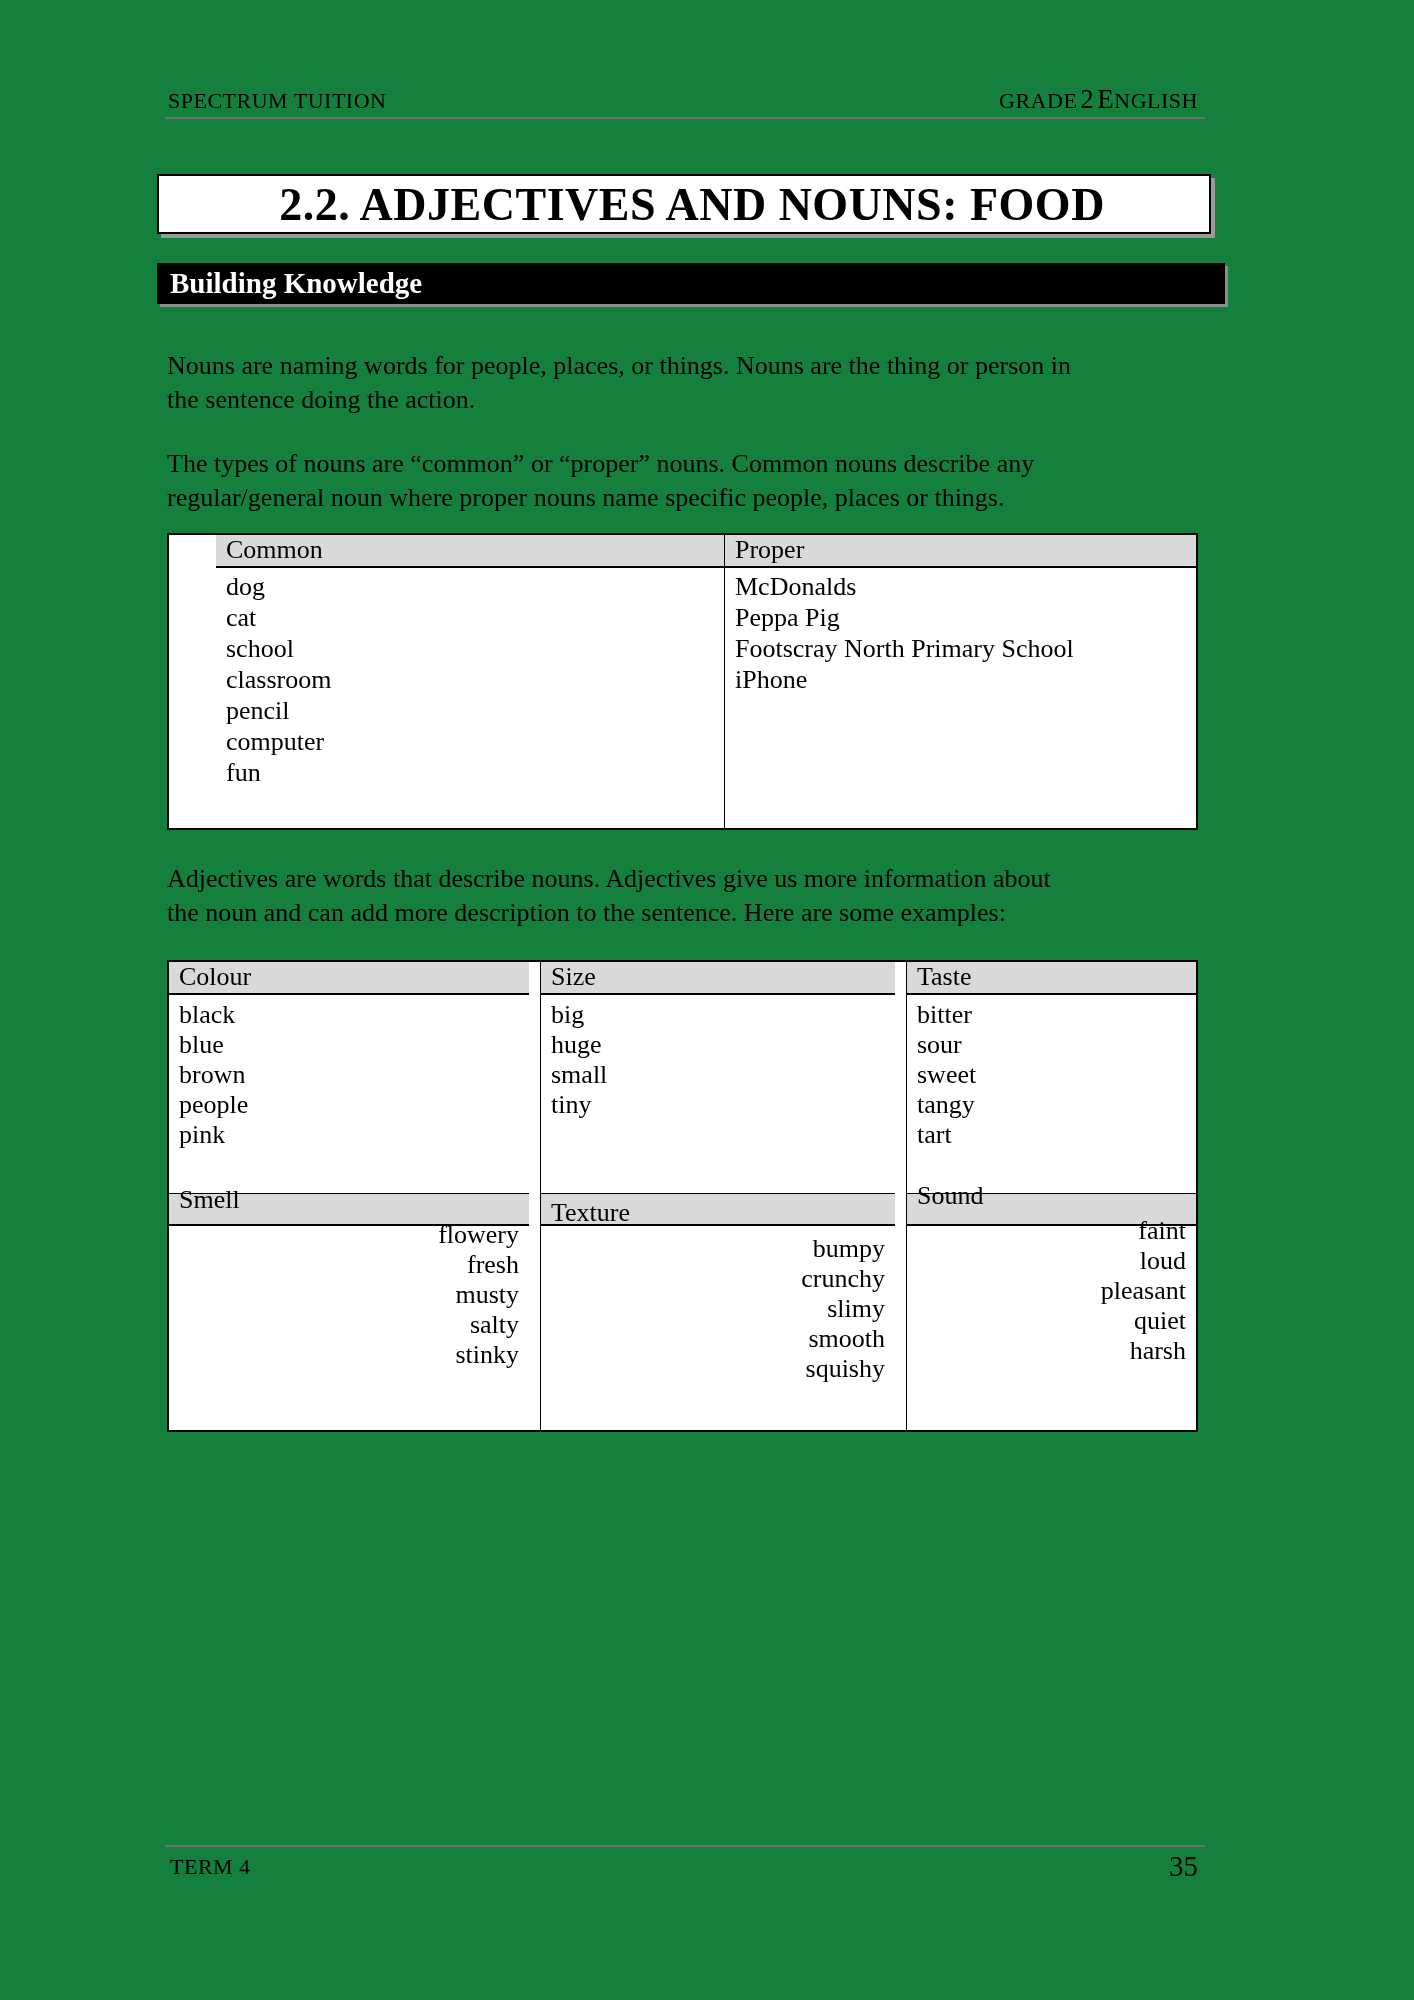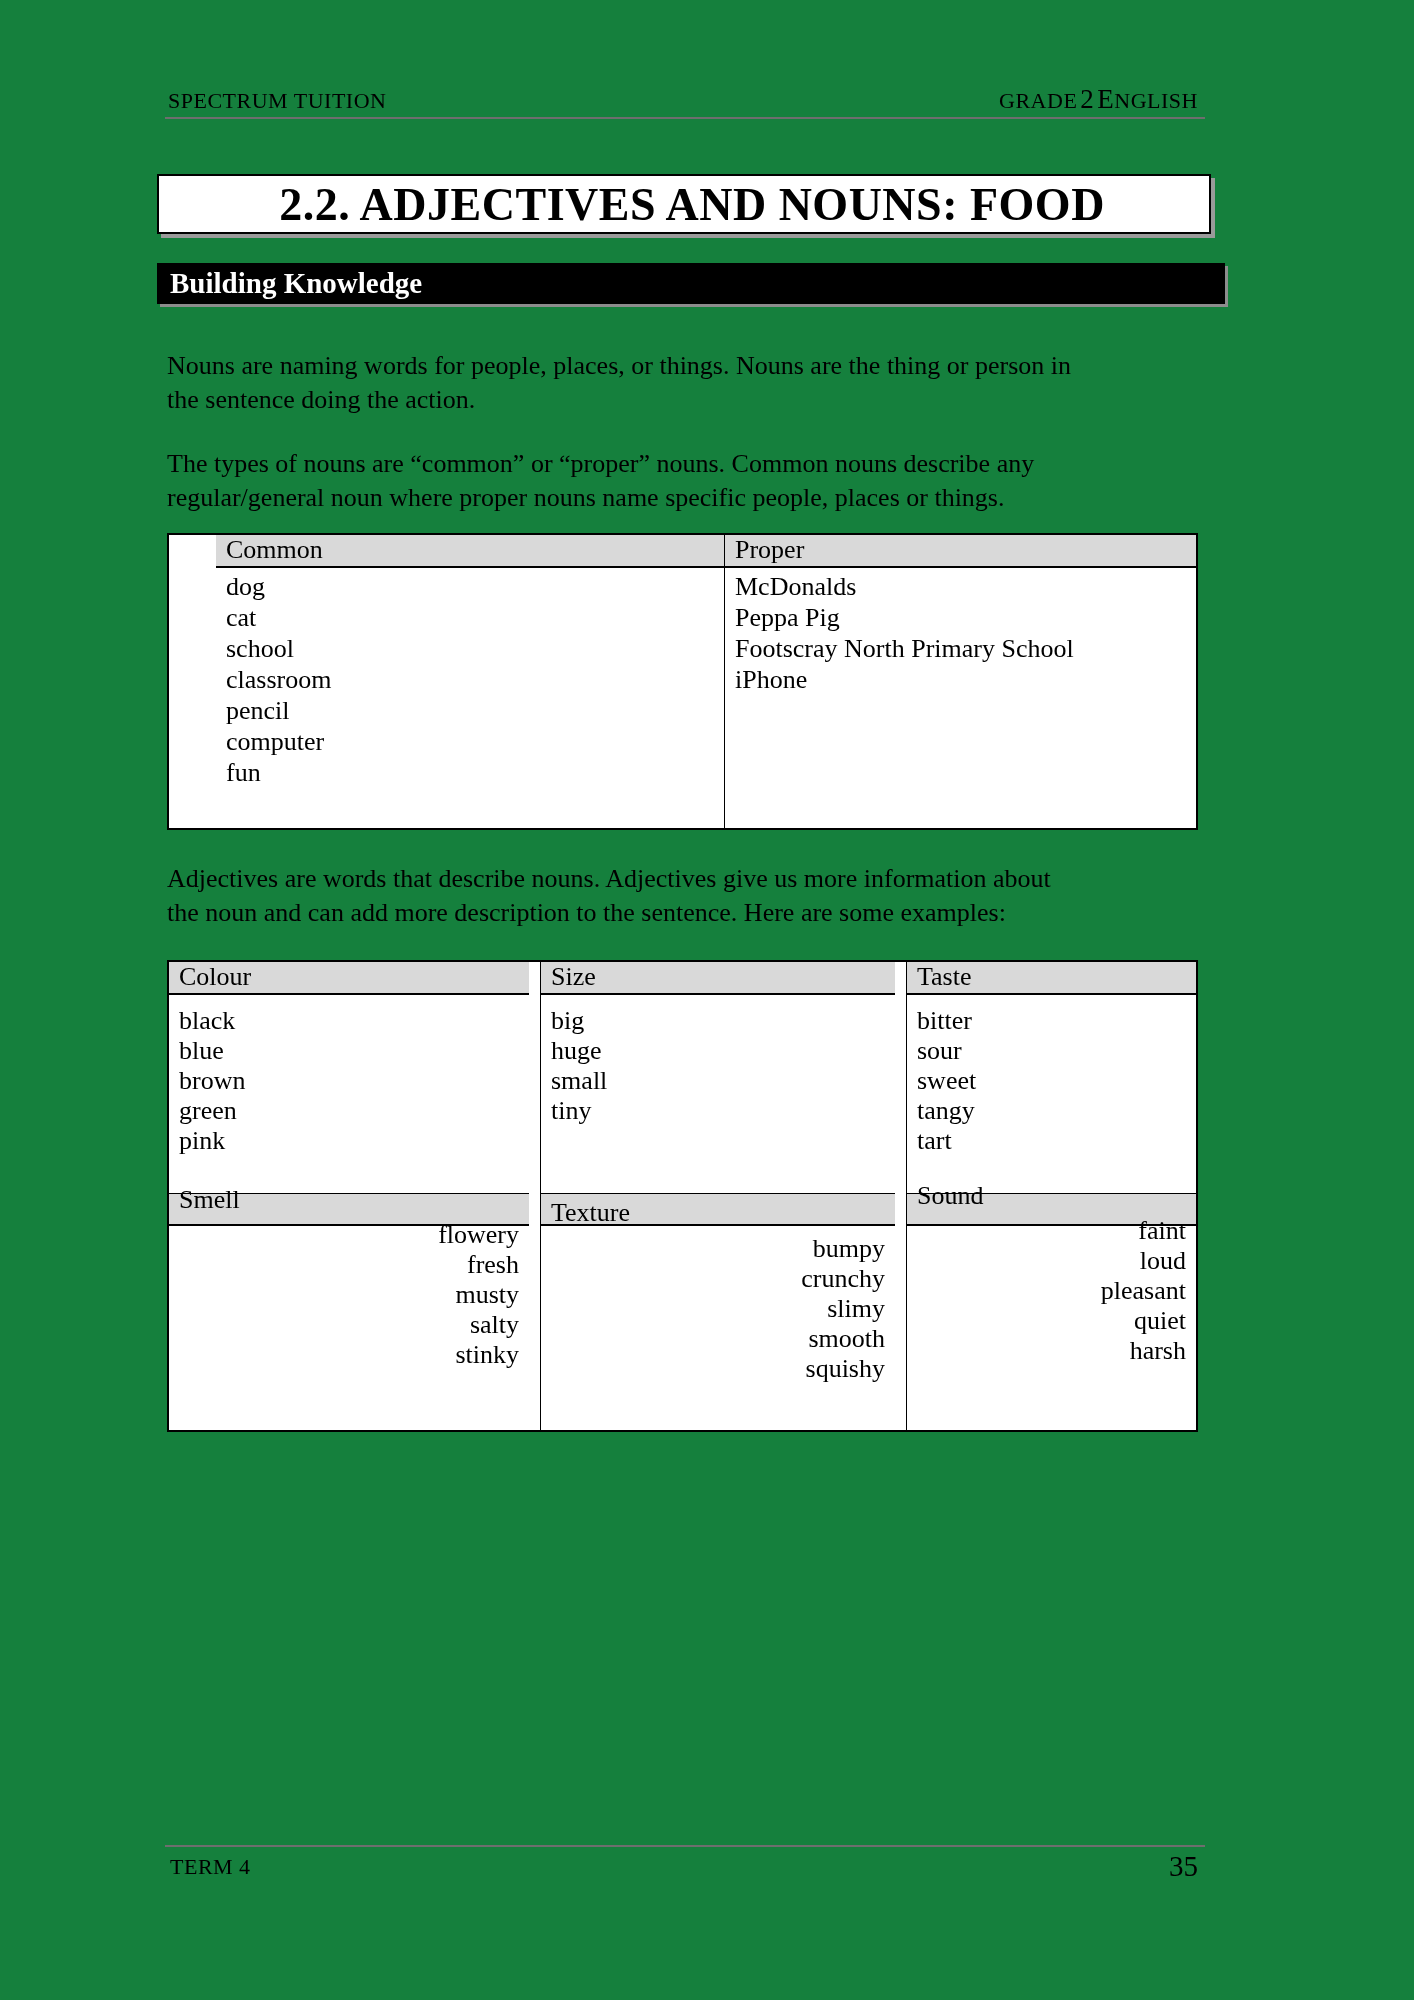--- a/index.html
+++ b/index.html
@@ -117,21 +117,21 @@
     flex: none;
   }
   .td {
     padding: 3px 10px 0 10px;
     font-size: 26px;
     flex: 1;
   }
   .td .item { line-height: 31px; white-space: nowrap; }
 
   
-  .tdA { flex: none; height: 198px; padding: 11px 10px 0 10px; font-size: 26px; }
+  .tdA { flex: none; height: 198px; padding: 5px 10px 0 10px; font-size: 26px; }
   .thB {
     background: #d9d9d9;
     border-top: 1px solid #000;
     border-bottom: 2px solid #000;
     height: 33px;
     font-size: 26px;
     line-height: 30px;
     padding-left: 10px;
     flex: none;
   }
@@ -223,21 +223,21 @@
     </div>
 
   <div class="doc-table" id="adj-table">
 
     <div class="t-col c1">
       <div class="th">Colour</div>
       <div class="tdA">
           <div class="item">black</div>
           <div class="item">blue</div>
           <div class="item">brown</div>
-          <div class="item">green</div>
+          <div class="item">people</div>
           <div class="item">pink</div>
         </div>
       <div class="thB"><span class="shift-up-9">Smell</span></div>
       <div class="tdB list-up-8">
           <div class="item">flowery</div>
           <div class="item">fresh</div>
           <div class="item">musty</div>
           <div class="item">salty</div>
           <div class="item">stinky</div>
         </div>

